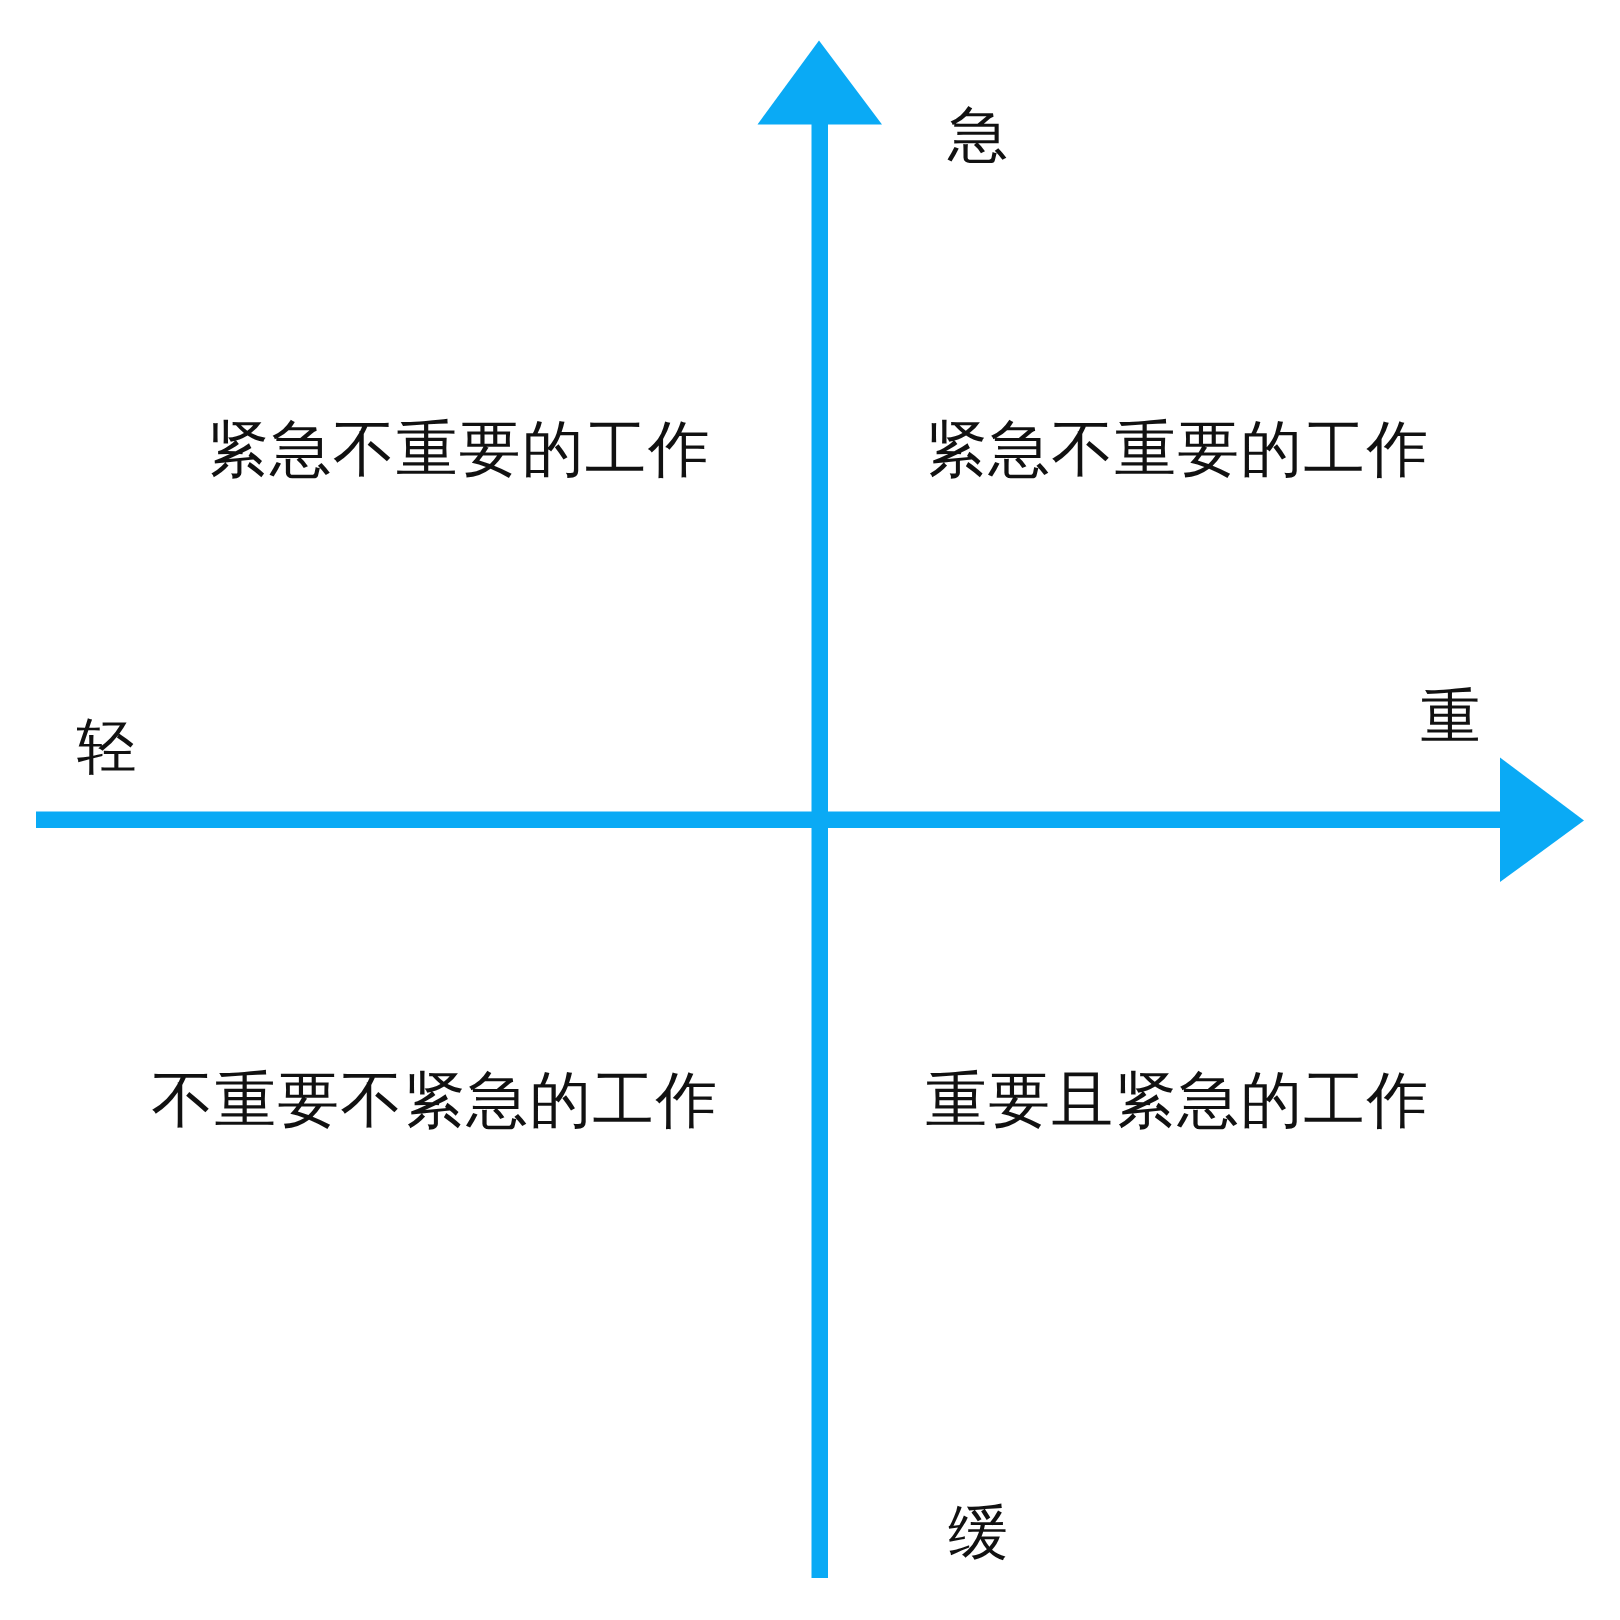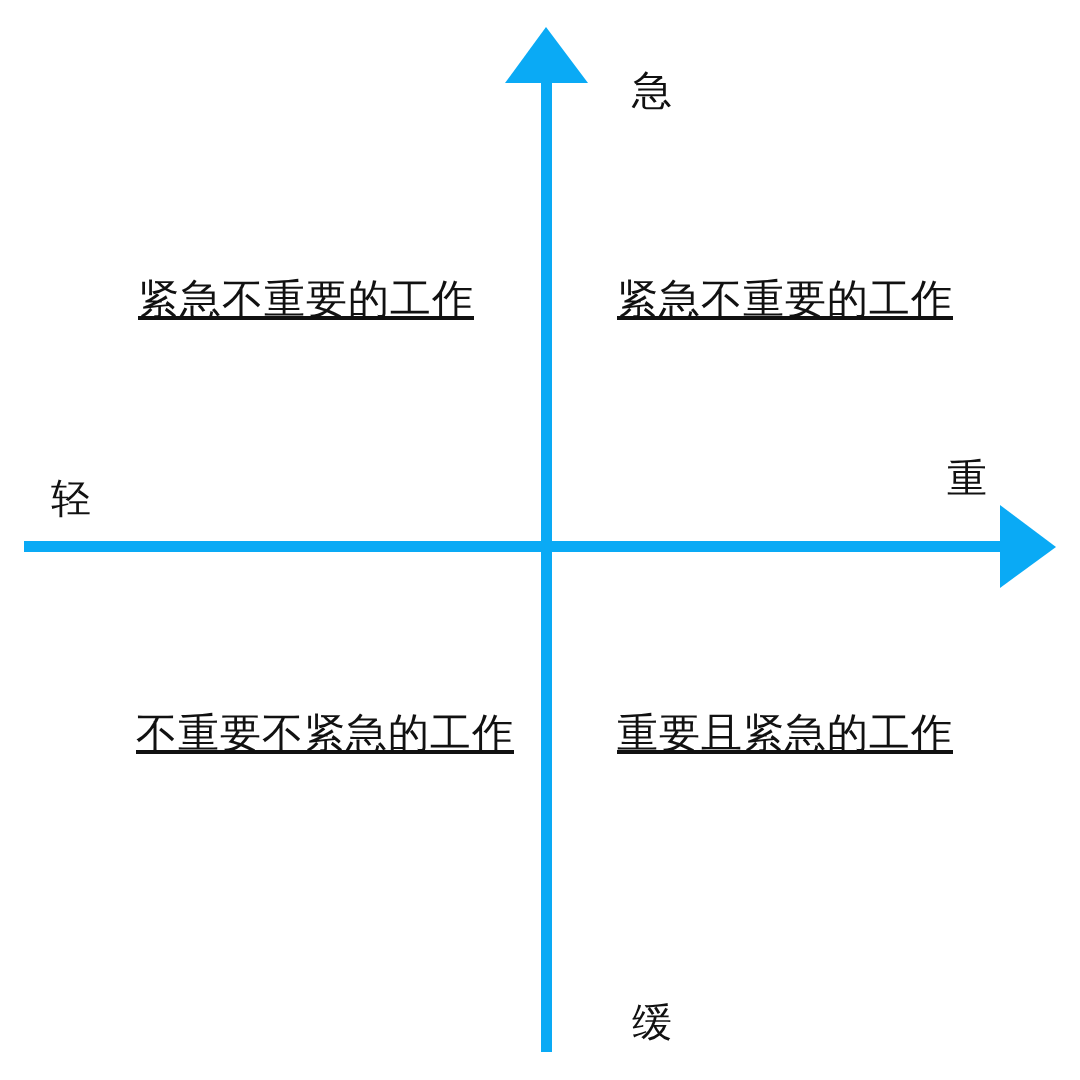--- a/index.html
+++ b/index.html
@@ -1,33 +1,33 @@
 <!DOCTYPE html>
 <html><head>
   <meta charset="utf-8">
   <style>
     html, body { margin: 0; padding: 0; background: #ffffff; }
     body { width: 1080px; height: 1080px; position: relative; overflow: hidden;
            font-family: "DejaVu Sans", "Liberation Sans", sans-serif; color: #111; }
     svg.axes { position: absolute; left: 0; top: 0; }
     .label { position: absolute; white-space: nowrap; line-height: 1; }
     .axis-label { font-size: 40px; }
-    .quad { font-size: 41px; letter-spacing: 1px; text-decoration: underline; }
+    .quad { font-size: 41px; letter-spacing: 1px; }
   </style>
 </head>
 <body>
 
 <svg class="axes" width="1080" height="1080">
   <line x1="546.5" y1="80" x2="546.5" y2="1052" stroke="#0AAAF5" stroke-width="11"></line>
   <polygon points="546,27 588,83 505,83" fill="#0AAAF5"></polygon>
   <line x1="24" y1="546.5" x2="1004" y2="546.5" stroke="#0AAAF5" stroke-width="11"></line>
   <polygon points="1000,505 1056,547 1000,588" fill="#0AAAF5"></polygon>
 </svg>
 
 <div class="label axis-label" style="left:632px; top:70px;">急</div>
 <div class="label axis-label" style="left:632px; top:1002px;">缓</div>
 <div class="label axis-label" style="left:51px; top:478px;">轻</div>
 <div class="label axis-label" style="left:947px; top:458px;">重</div>
 
 <div class="label quad" style="left:138px; top:279px;">紧急不重要的工作</div>
 <div class="label quad" style="left:617px; top:279px;">紧急不重要的工作</div>
-<div class="label quad" style="left:101px; top:713px;margin-left:35px;">不重要不紧急的工作</div>
+<div class="label quad" style="left:101px; top:713px;">不重要不紧急的工作</div>
 <div class="label quad" style="left:617px; top:713px;">重要且紧急的工作</div>
 
 </body></html>

